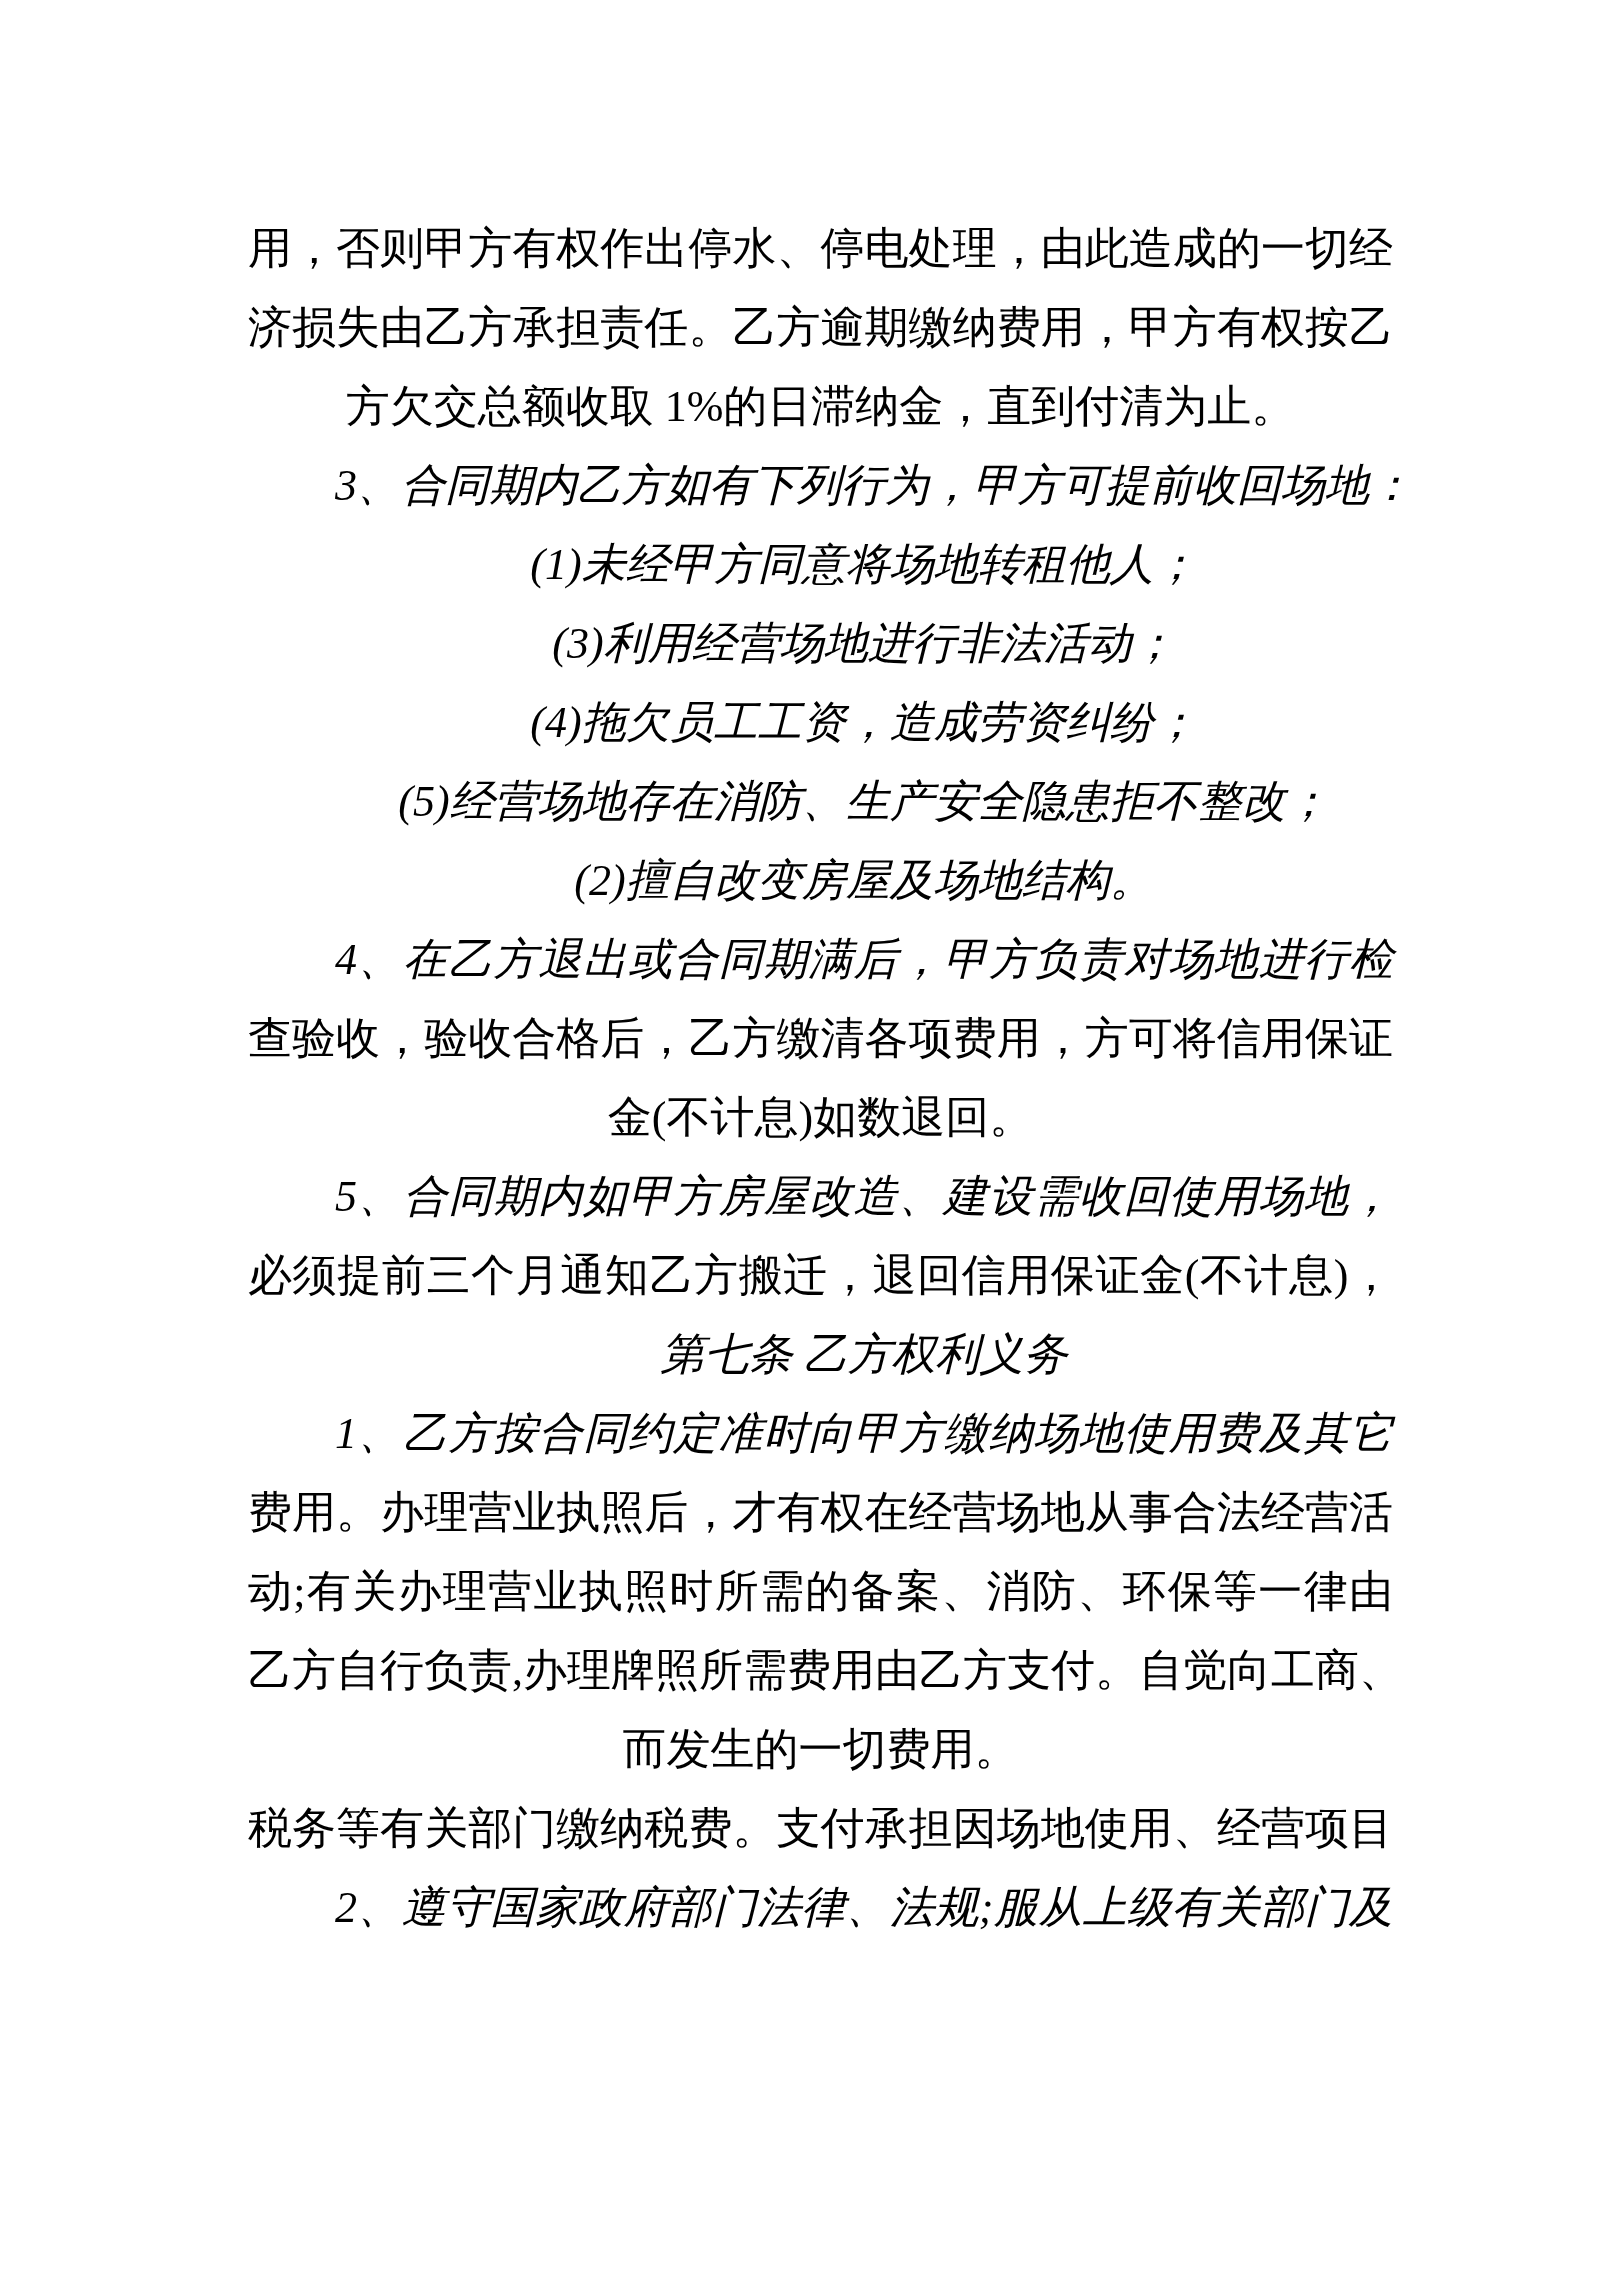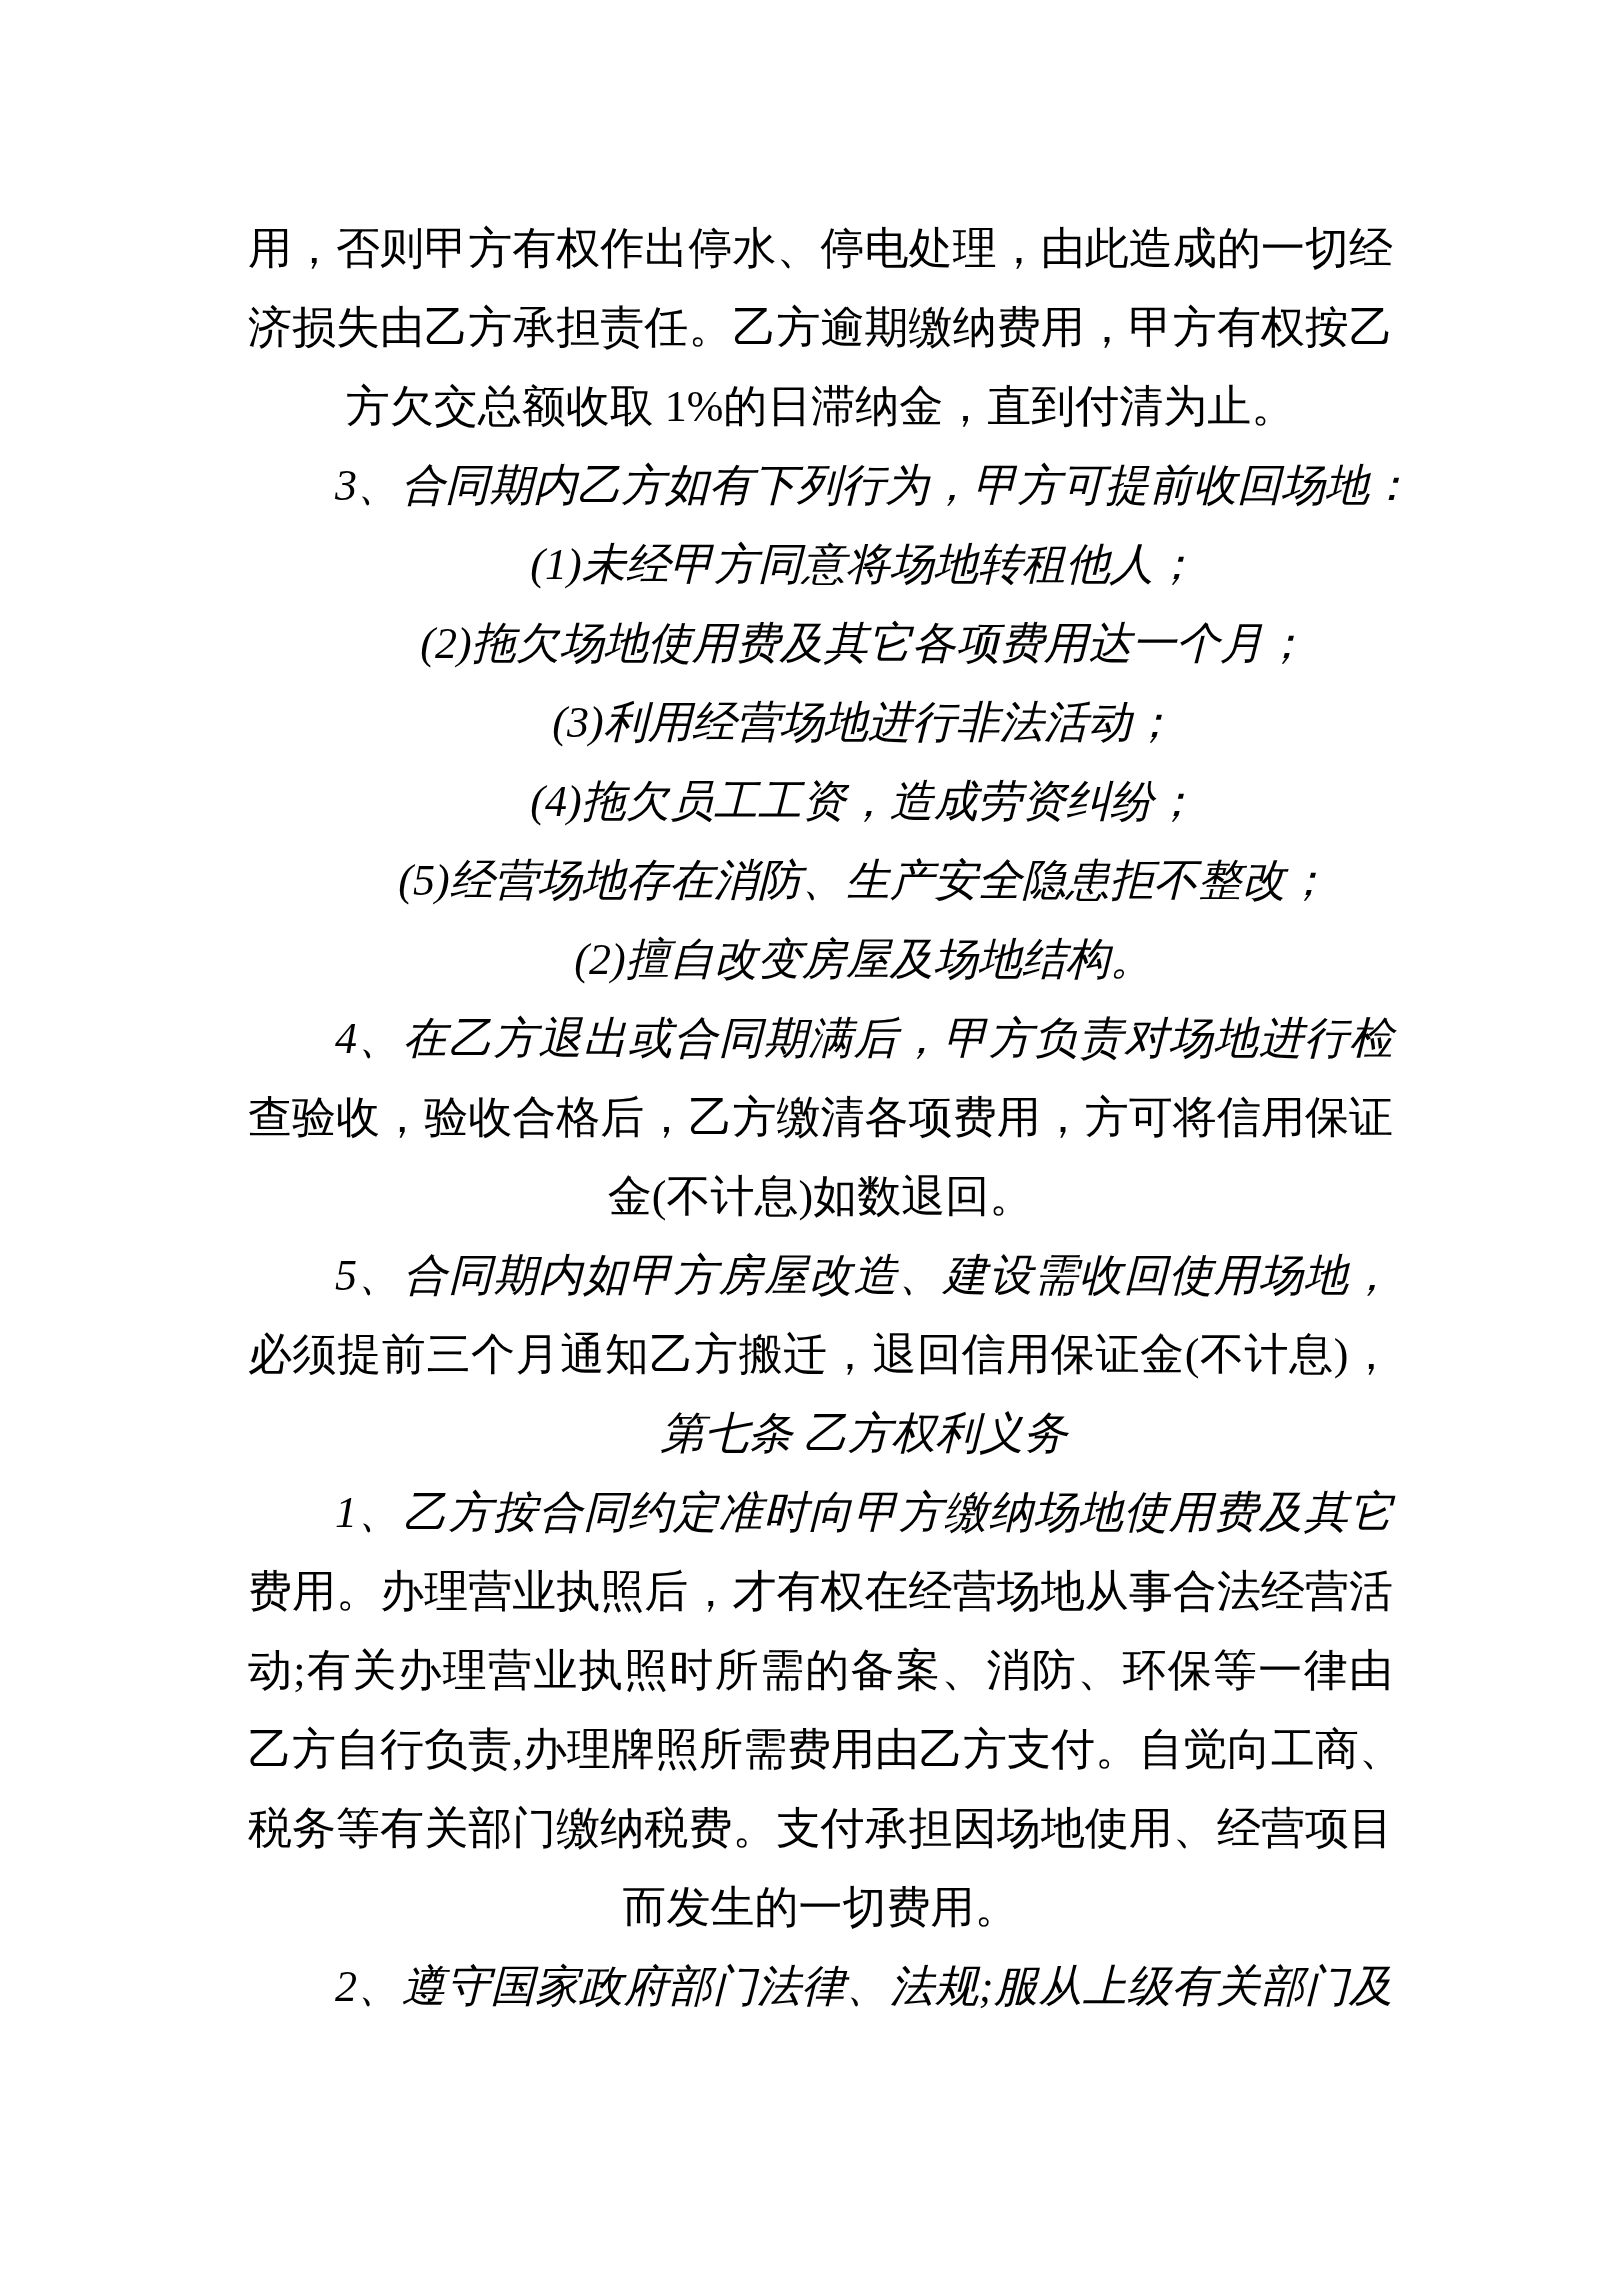--- a/index.html
+++ b/index.html
@@ -47,33 +47,32 @@
 </head>
 <body>
 
 <div class="page">
   <div class="textblock" id="contract-text">
       <div class="line flush">用，否则甲方有权作出停水、停电处理，由此造成的一切经</div>
       <div class="line flush">济损失由乙方承担责任。乙方逾期缴纳费用，甲方有权按乙</div>
       <div class="line">方欠交总额收取 1%的日滞纳金，直到付清为止。</div>
       <div class="line indent flush">3、合同期内乙方如有下列行为，甲方可提前收回场地：</div>
       <div class="line indent">(1)未经甲方同意将场地转租他人；</div>
-      <div class="line indent">(2)拖欠场地使用费及其它各项费用达一个月；</div>
       <div class="line indent">(3)利用经营场地进行非法活动；</div>
       <div class="line indent">(4)拖欠员工工资，造成劳资纠纷；</div>
       <div class="line indent">(5)经营场地存在消防、生产安全隐患拒不整改；</div>
       <div class="line indent">(2)擅自改变房屋及场地结构。</div>
       <div class="line indent flush">4、在乙方退出或合同期满后，甲方负责对场地进行检</div>
       <div class="line flush">查验收，验收合格后，乙方缴清各项费用，方可将信用保证</div>
       <div class="line">金(不计息)如数退回。</div>
       <div class="line indent flush">5、合同期内如甲方房屋改造、建设需收回使用场地，</div>
       <div class="line flush">必须提前三个月通知乙方搬迁，退回信用保证金(不计息)，</div>
       <div class="line indent">第七条 乙方权利义务</div>
       <div class="line indent flush">1、乙方按合同约定准时向甲方缴纳场地使用费及其它</div>
       <div class="line flush">费用。办理营业执照后，才有权在经营场地从事合法经营活</div>
       <div class="line flush">动;有关办理营业执照时所需的备案、消防、环保等一律由</div>
       <div class="line flush">乙方自行负责,办理牌照所需费用由乙方支付。自觉向工商、</div>
+      <div class="line">而发生的一切费用。</div>
       <div class="line flush">税务等有关部门缴纳税费。支付承担因场地使用、经营项目</div>
-      <div class="line">而发生的一切费用。</div>
       <div class="line indent flush">2、遵守国家政府部门法律、法规;服从上级有关部门及</div>
     </div>
 </div>
 
 
 </body></html>

